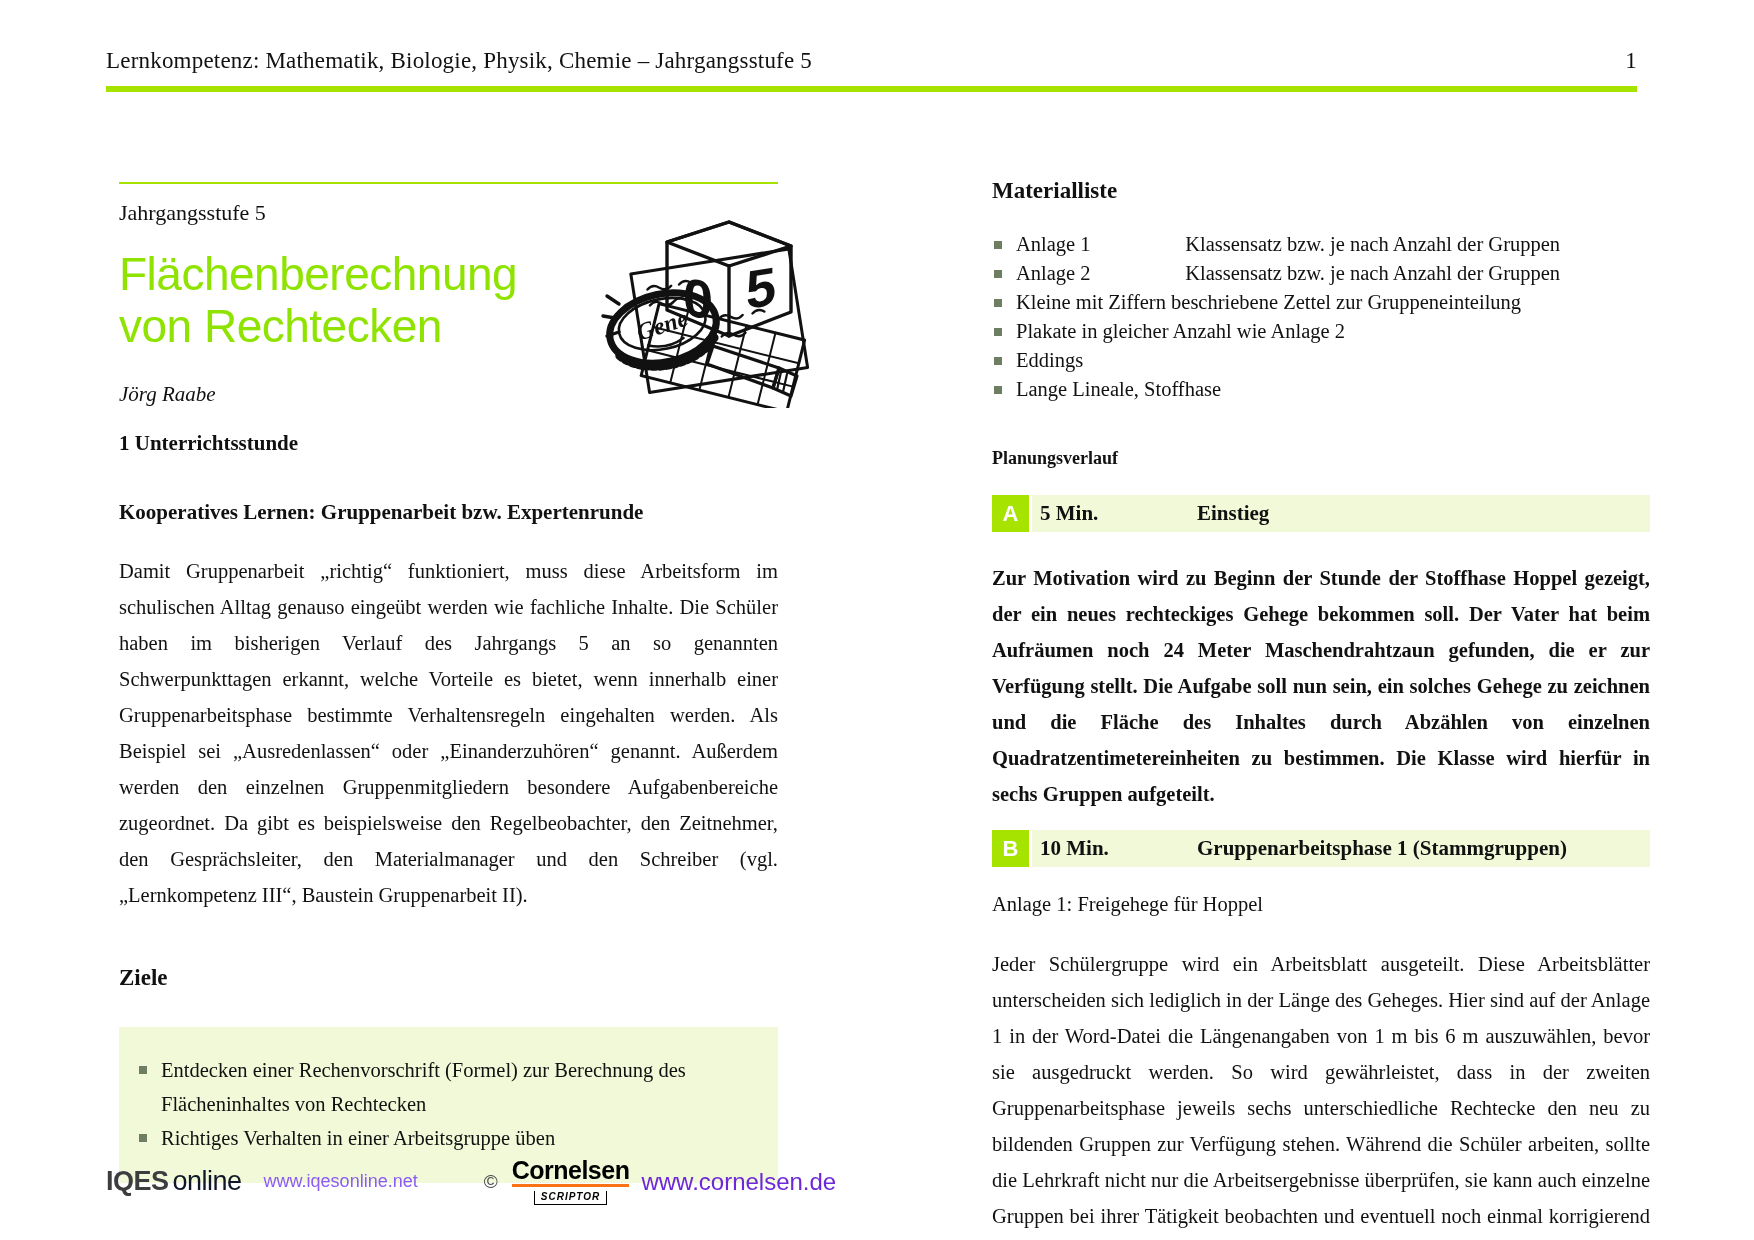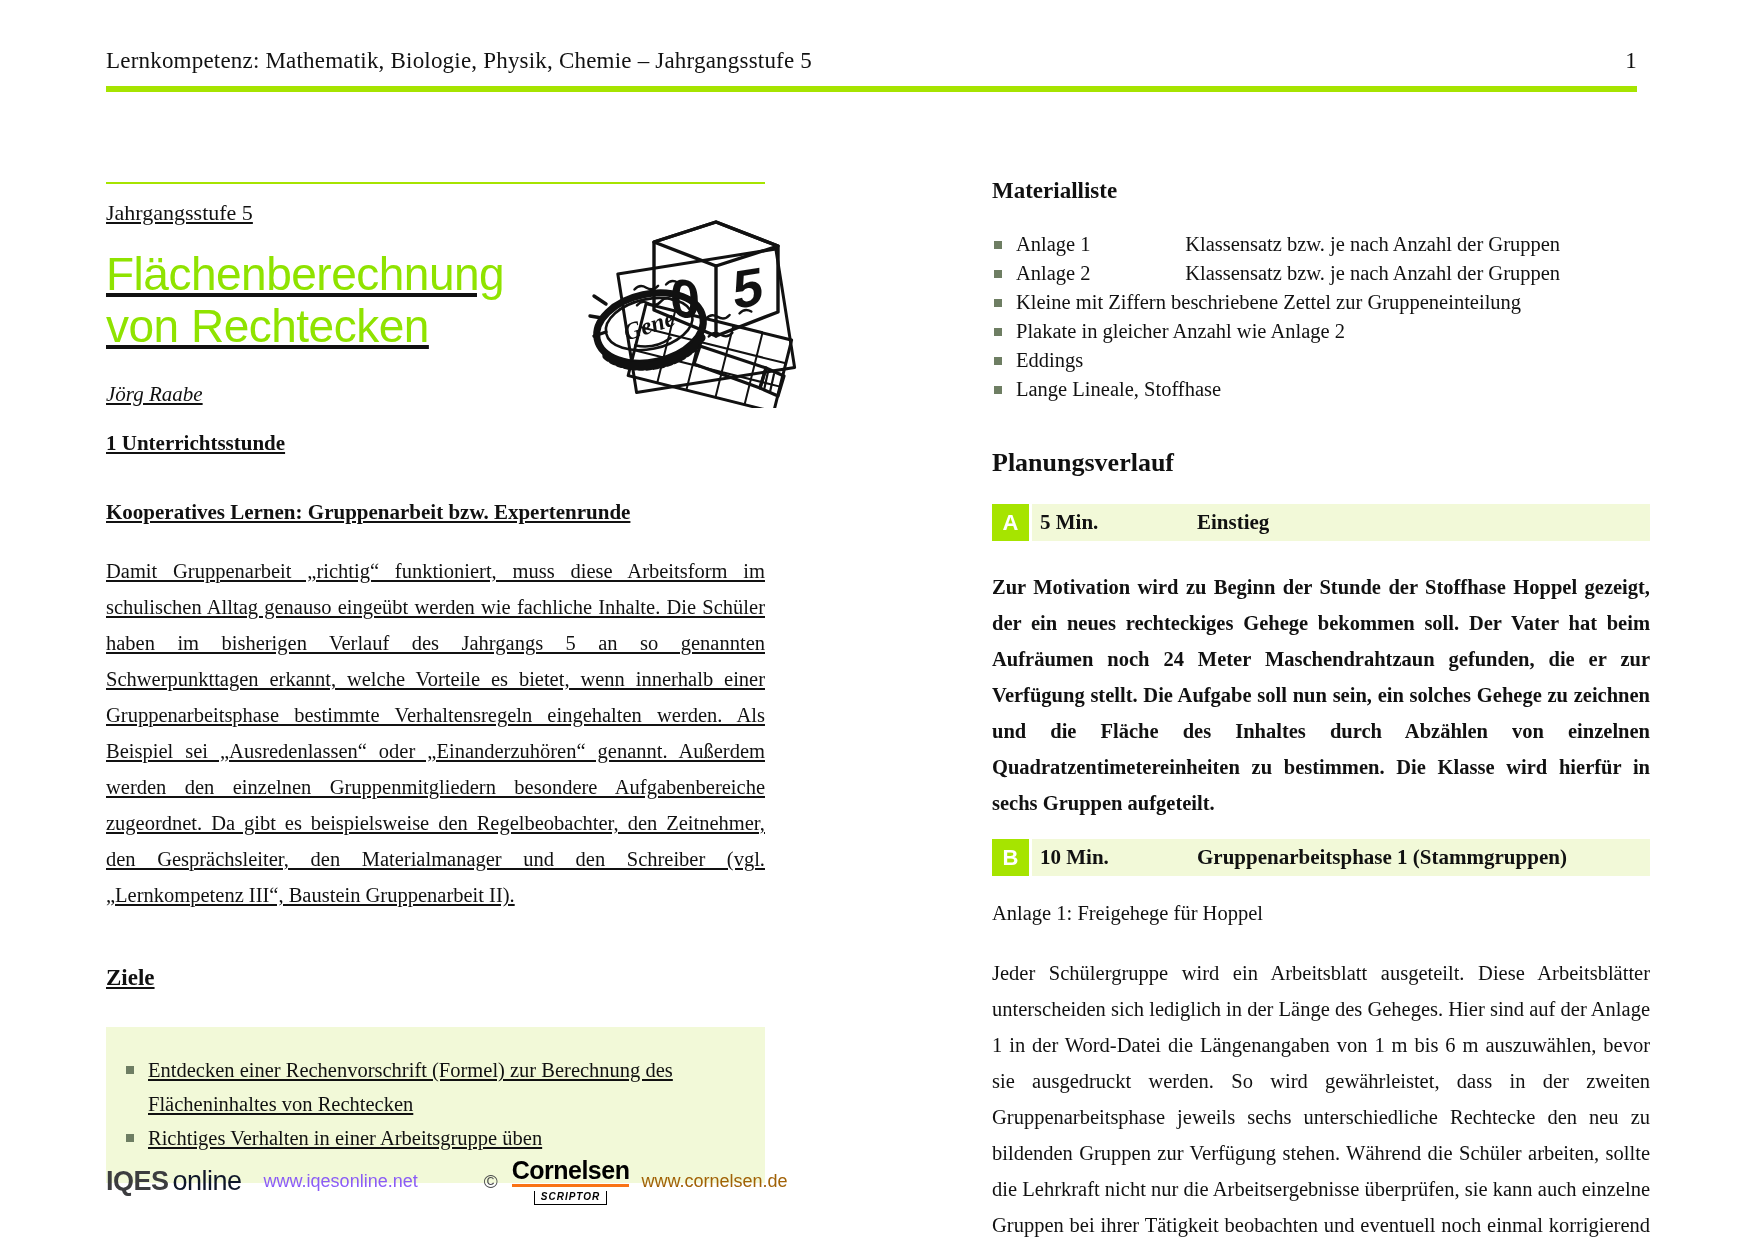--- a/index.html
+++ b/index.html
@@ -17,21 +17,21 @@
     font-family:"Liberation Serif",serif;color:#111;overflow:hidden;margin:0 auto;
   }
   
   .running-head{
     position:absolute;left:106px;top:48px;width:1531px;
     display:flex;justify-content:space-between;align-items:baseline;
     font-size:23px;letter-spacing:.2px;
   }
   .head-rule{position:absolute;left:106px;top:86px;width:1531px;height:6px;background:var(--rule-green);}
   
-  .col-left{position:absolute;left:106px;top:182px;width:659px;text-decoration:underline;}
+  .col-left{position:absolute;left:119px;top:182px;width:659px;}
   .col-right{position:absolute;left:992px;top:178px;width:658px;}
   
   .kicker-rule{width:100%;height:2px;background:var(--rule-green);}
   .kicker{margin-top:16px;font-size:22px;}
   .doc-title{margin-top:22px;font-family:"Liberation Sans",sans-serif;font-weight:400;
     font-size:46px;line-height:52px;color:var(--accent-green);letter-spacing:-0.5px;}
   .illustration{position:absolute;left:482px;top:18px;width:214px;height:208px;}
   .author{margin-top:30px;font-style:italic;font-size:21px;}
   .duration{margin-top:24px;font-weight:700;font-size:21px;}
   .method{margin-top:44px;font-weight:700;font-size:21px;}
@@ -39,21 +39,21 @@
   .goals-h{margin-top:52px;font-weight:700;font-size:23px;}
   .goals-box{margin-top:36px;background:var(--pale-green);padding:26px 24px 28px 16px;}
   .goal-item{position:relative;padding-left:26px;font-size:20.5px;line-height:34px;text-align:left;}
   .sq{position:absolute;left:4px;top:13px;width:8px;height:8px;background:var(--bullet-green);display:inline-block;}
   
   .mat-h{font-weight:700;font-size:23px;}
   .mat-list{list-style:none;margin-top:26px;}
   .mat-item{position:relative;padding-left:24px;font-size:20.5px;line-height:29px;}
   .mat-item .sq{top:11px;left:2px;}
   .mat-label.two-col{display:inline-block;width:164px;}
-  .plan-h{margin-top:44px;font-weight:700;font-size:26px;}
+  .plan-h{margin-top:44px;font-weight:700;font-size:18px;}
   .phase-banner{margin-top:26px;display:flex;align-items:stretch;height:37px;}
   .phase-letter{flex:0 0 37px;background:var(--rule-green);color:#ffffff;
     font-family:"Liberation Sans",sans-serif;font-weight:700;font-size:22px;
     display:flex;align-items:center;justify-content:center;}
   .phase-gap{flex:0 0 3px;background:#ffffff;}
   .phase-body{flex:1;background:var(--pale-green);display:flex;align-items:center;
     font-weight:700;font-size:21px;}
   .phase-duration{display:inline-block;width:165px;padding-left:8px;}
   .phase-b .phase-banner{margin-top:18px;}
   .bold-par{font-weight:700;}
@@ -65,21 +65,21 @@
   .iqes{font-size:27px;letter-spacing:-0.5px;display:flex;align-items:baseline;text-align:right;}
   .iqes-strong{color:var(--logo-dark);font-weight:700;}
   .iqes-light{color:#0f172a;font-weight:400;margin-left:4px;}
   .footer-url{font-size:18px;margin-left:22px;color:#8b5cf6;}
   .copy{margin-left:66px;font-size:19px;color:#4a4b4d;}
   .cornelsen{margin-left:14px;text-align:center;color:#000;line-height:1;}
   .cornelsen-top{font-family:"Liberation Sans",sans-serif;font-weight:700;font-size:25px;
     letter-spacing:-0.5px;border-bottom:3px solid #f97316;padding-bottom:1px;}
   .cornelsen-sub{font-size:10px;font-style:italic;font-weight:700;letter-spacing:1px;
     border:1px solid #000;border-top:none;padding:1px 6px 2px 6px;display:inline-block;margin-top:1px;}
-  .footer-url2{font-size:18px;margin-left:12px;color:#a16207;}
+  .footer-url2{font-size:24px;margin-left:12px;color:#6d28d9;}
   svg .ink{stroke:#111;fill:none;stroke-linecap:round;stroke-linejoin:round;}
 </style>
 </head>
 <body>
 
 <div class="page">
 
   <div class="running-head">
     <span>Lernkompetenz: Mathematik, Biologie, Physik, Chemie – Jahrgangsstufe 5</span>
     <span>1</span>

